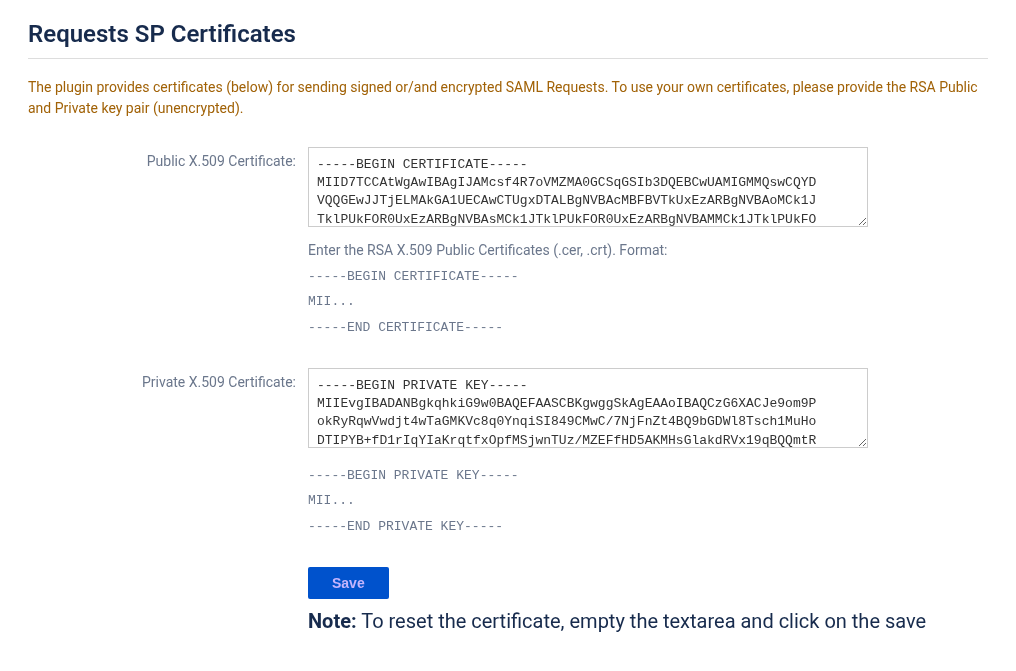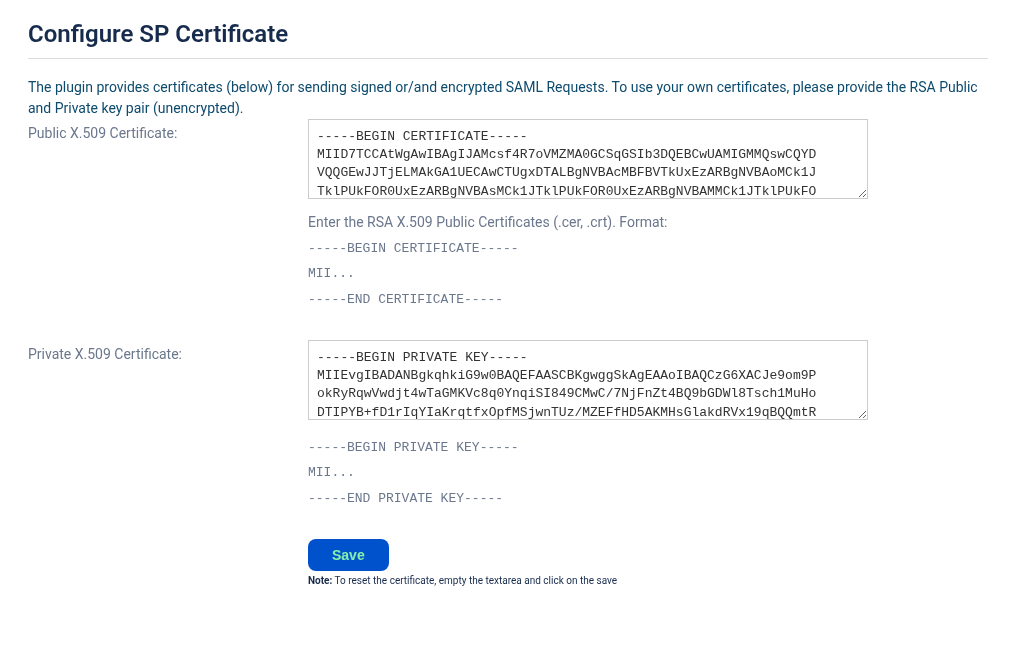--- a/index.html
+++ b/index.html
@@ -17,32 +17,33 @@
     h1.page-title {
       font-size: 24px;
       font-weight: 600;
       color: #172B4D;
       padding-bottom: 10px;
       border-bottom: 1px solid #ddd;
       margin-bottom: 18px;
     }
     .intro {
       font-size: 14px;
-      color: #0c4a6e;
+      color: #a16207;
       line-height: 1.5;
+      margin-bottom: 28px;
       max-width: 960px;
     }
     .field-row {
       display: flex;
       align-items: flex-start;
       margin-bottom: 10px;
     }
     .field-label {
       flex: 0 0 280px;
-      text-align: left;
+      text-align: right;
       padding-right: 12px;
       padding-top: 6px;
       font-size: 14px;
       color: #6B778C;
     }
     .field-body {
       flex: 0 0 auto;
     }
     textarea.cert-textarea {
       width: 560px;
@@ -73,42 +74,42 @@
       font-size: 13px;
       line-height: 1.95;
       white-space: pre;
     }
     .actions {
       margin-left: 280px;
       margin-top: 24px;
     }
     .btn-primary {
       background: #0052CC;
-      color: #86efac;
+      color: #c4b5fd;
       border: none;
-      border-radius: 8px;
+      border-radius: 2px;
       padding: 8px 24px;
       font-size: 14px;
       font-weight: 600;
       cursor: pointer;
     }
     .note {
       margin-left: 280px;
-      margin-top: 4px;
-      font-size: 10px;
+      margin-top: 10px;
+      font-size: 20px;
       color: #172B4D;
     }
     .note strong {
       font-weight: 700;
     }
   </style>
 </head>
 <body>
 
-<h1 class="page-title">Configure SP Certificate</h1>
+<h1 class="page-title">Requests SP Certificates</h1>
 
 <p class="intro">The plugin provides certificates (below) for sending signed or/and encrypted SAML Requests. To use your own certificates, please provide the RSA Public and Private key pair (unencrypted).</p>
 
 <div class="field-row">
   <div class="field-label">Public X.509 Certificate:</div>
   <div class="field-body">
     <textarea class="cert-textarea" style="">-----BEGIN CERTIFICATE-----
 MIID7TCCAtWgAwIBAgIJAMcsf4R7oVMZMA0GCSqGSIb3DQEBCwUAMIGMMQswCQYD
 VQQGEwJJTjELMAkGA1UECAwCTUgxDTALBgNVBAcMBFBVTkUxEzARBgNVBAoMCk1J
 TklPUkFOR0UxEzARBgNVBAsMCk1JTklPUkFOR0UxEzARBgNVBAMMCk1JTklPUkFO

